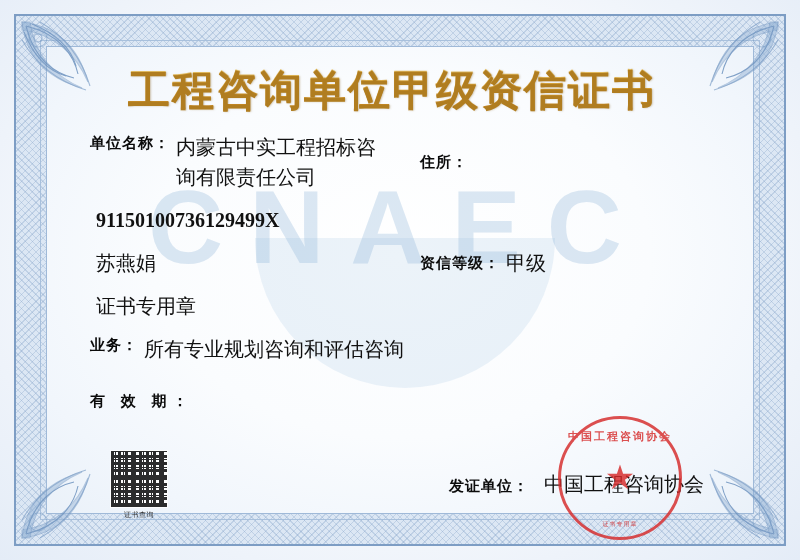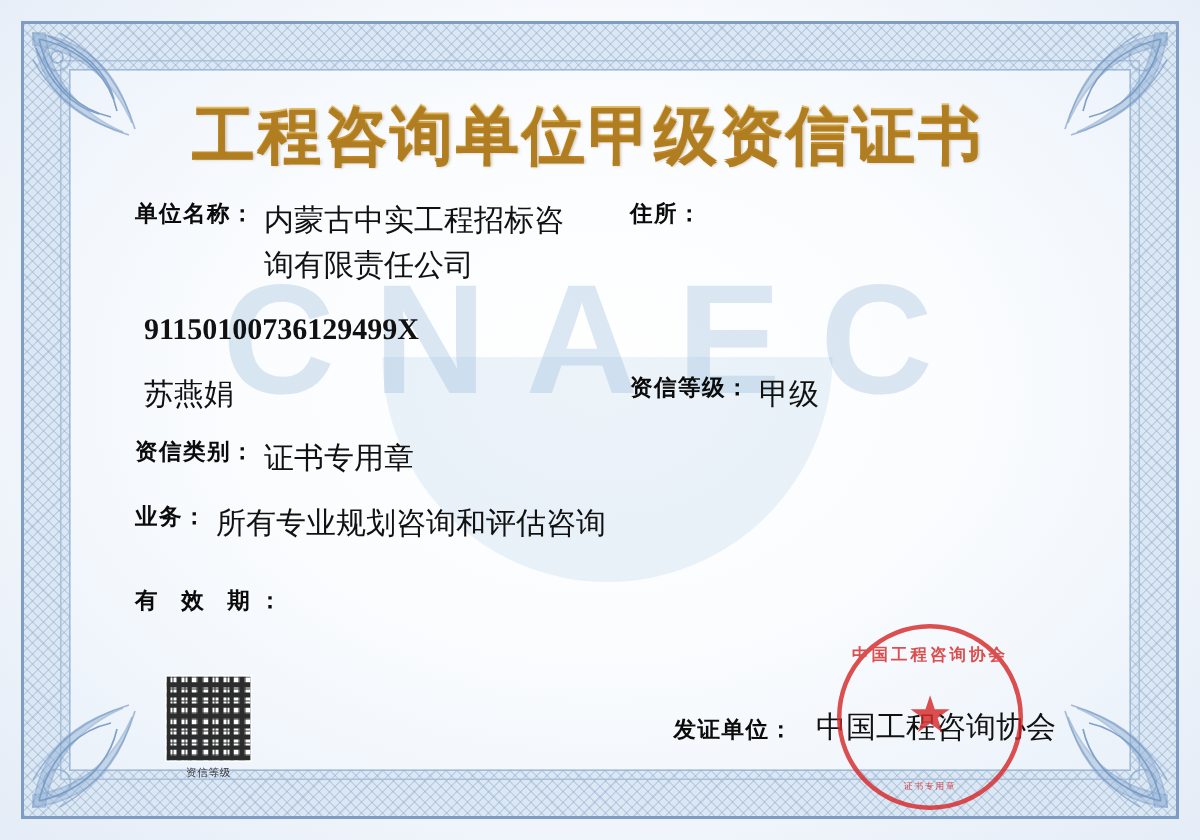--- a/index.html
+++ b/index.html
@@ -112,21 +112,21 @@
     font-size: 15px;
     color: #111;
     margin-left: 26px;
   }
   .row {
     display: flex;
     margin-bottom: 13px;
     line-height: 1.5;
   }
   .col-left  { width: 330px; display: flex; }
-  .col-right { width: 330px; display: flex; }
+  .col-right { width: 330px; display: flex; align-items: center; }
   .label {
     font-weight: bold;
     color: #0b0b0b;
     white-space: nowrap;
     font-size: 15px;
     letter-spacing: 1px;
   }
   .label.sp { letter-spacing: 6px; }
   .value {
     color: #111;
@@ -314,21 +314,20 @@
         <span class="value">苏燕娟</span>
       </div>
       <div class="col-right">
         <span class="label">资信等级：</span>
         <span class="value">甲级</span>
       </div>
     </div>
 
     <div class="row">
       <div class="col-left">
-        <span class="label">资信类别：</span>
         <span class="value">证书专用章</span>
       </div>
       <div class="col-right"></div>
     </div>
 
     <div class="row">
       <div class="col-left" style="width:560px">
         <span class="label">业务：</span>
         <span class="value">所有专业规划咨询和评估咨询</span>
       </div>
@@ -342,21 +341,21 @@
     <div class="row">
       <div class="col-left" style="width:560px">
         <span class="label sp">有 效 期：</span>
       </div>
     </div>
 
   </div>
 
   <div class="qr-wrap">
     <div class="qr"></div>
-    <div class="qr-caption">资信等级</div>
+    <div class="qr-caption">证书查询</div>
   </div>
 
   <div class="issuer">
     <span class="label">发证单位：</span>
     <span class="value">中国工程咨询协会</span>
   </div>
 
   <div class="seal">
     <div class="seal-top-text">中国工程咨询协会</div>
     <div class="seal-star">★</div>

